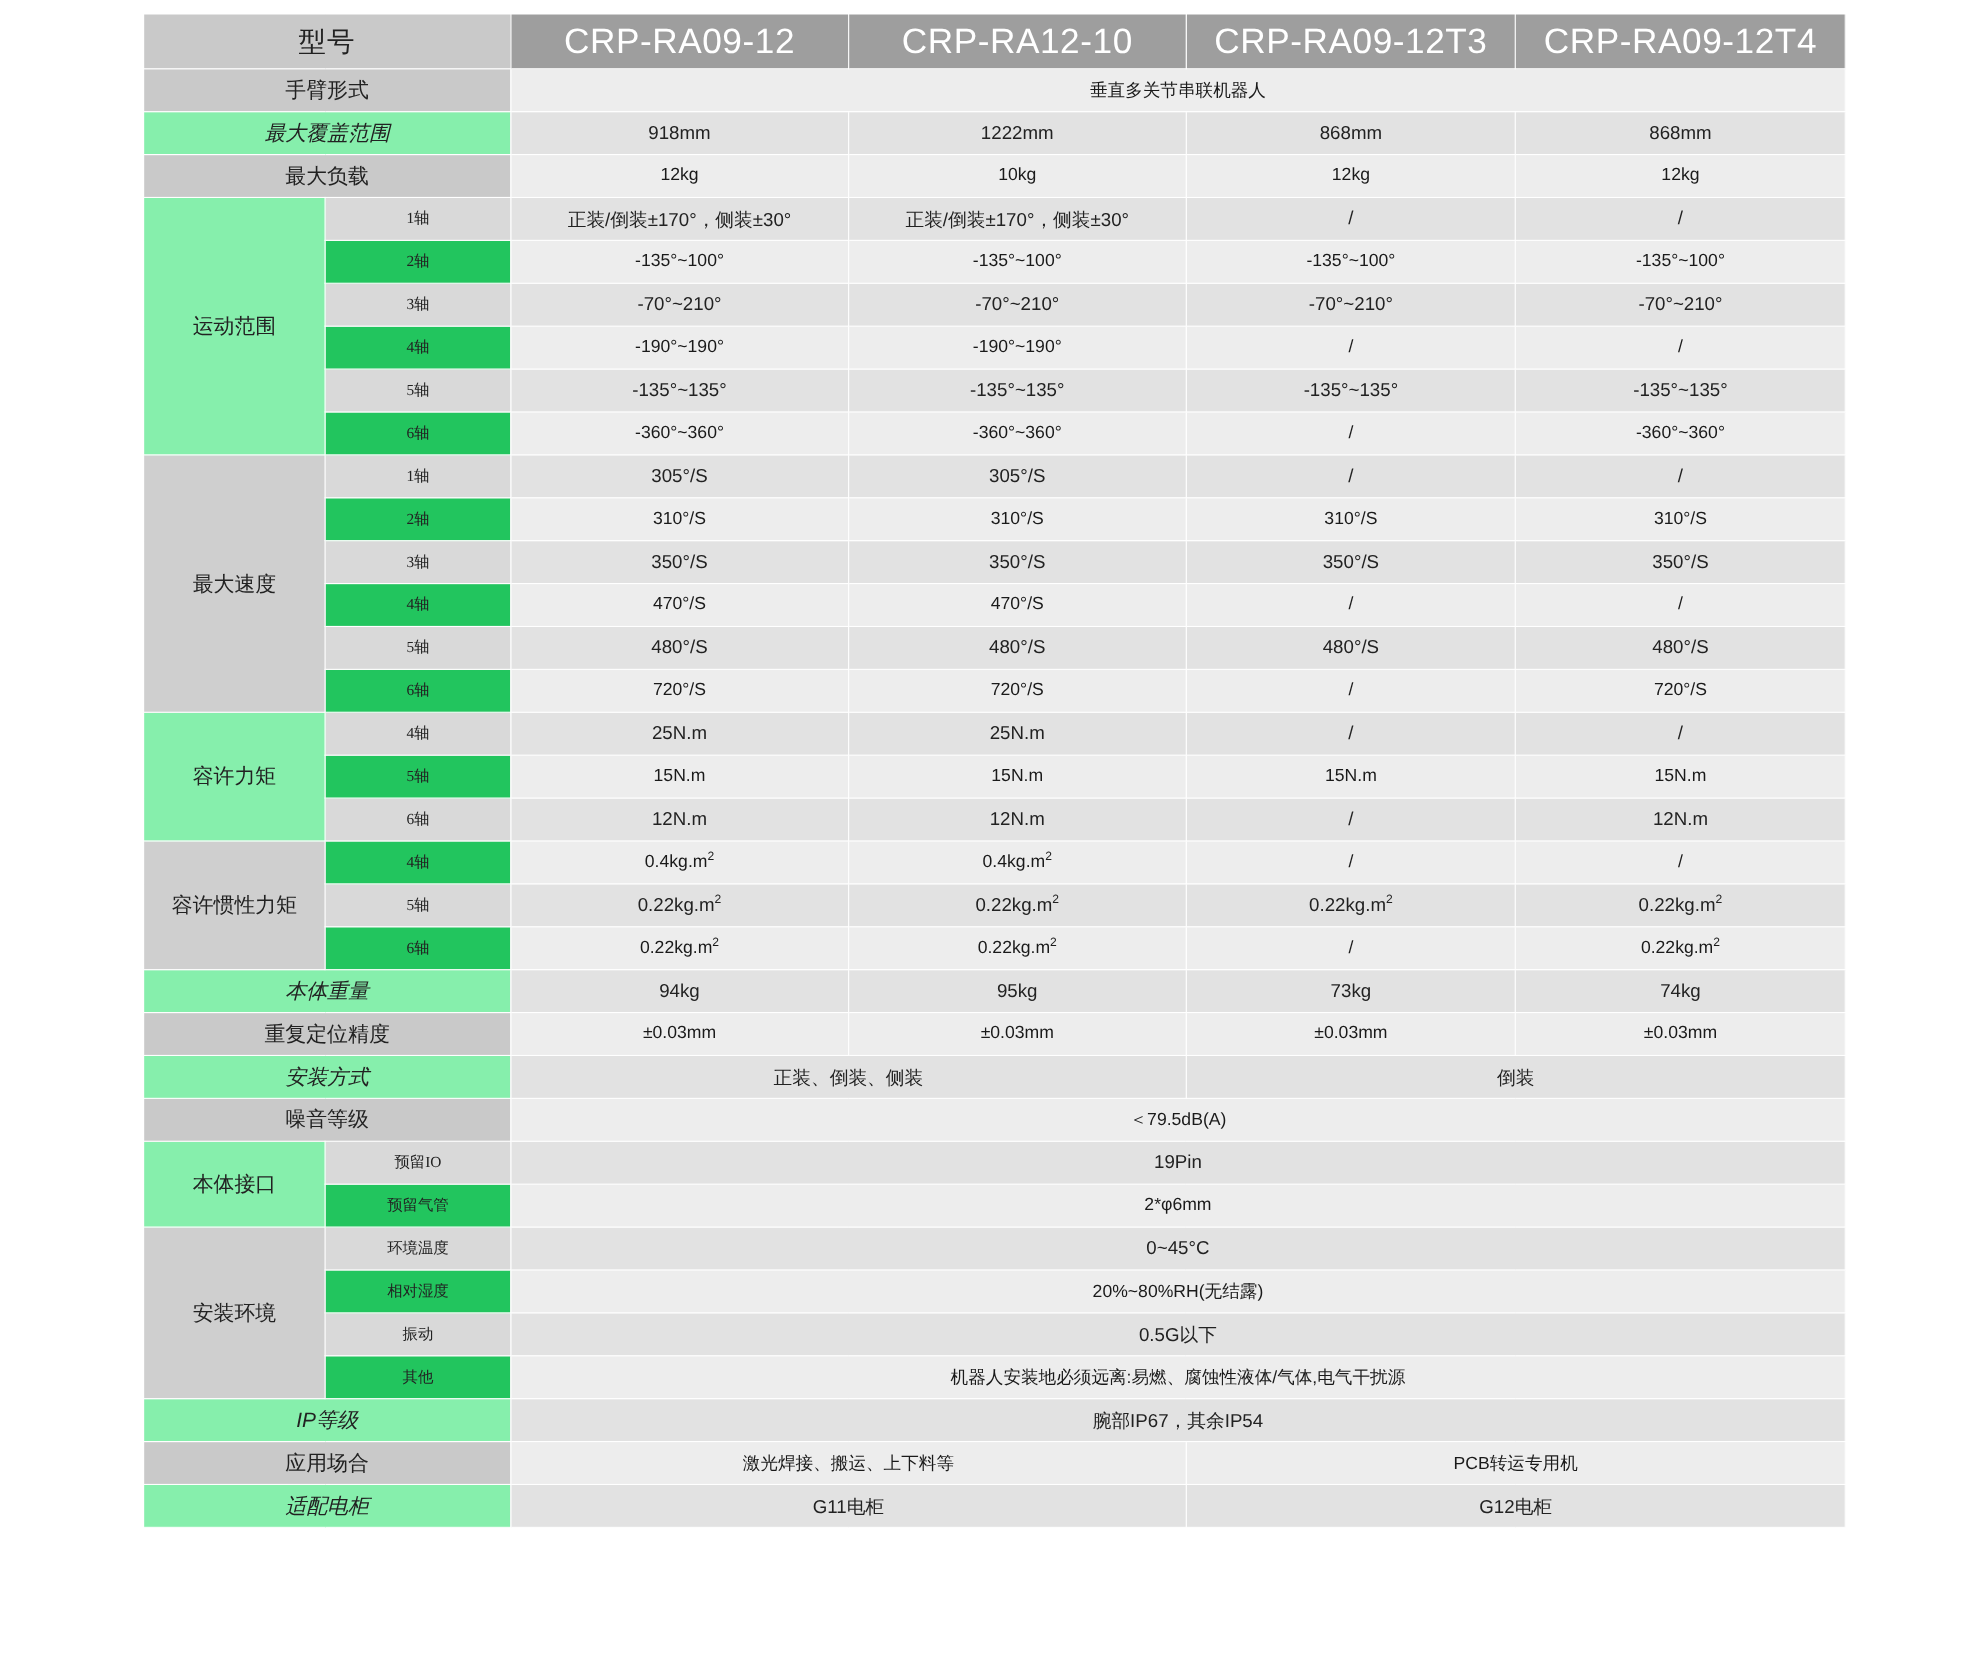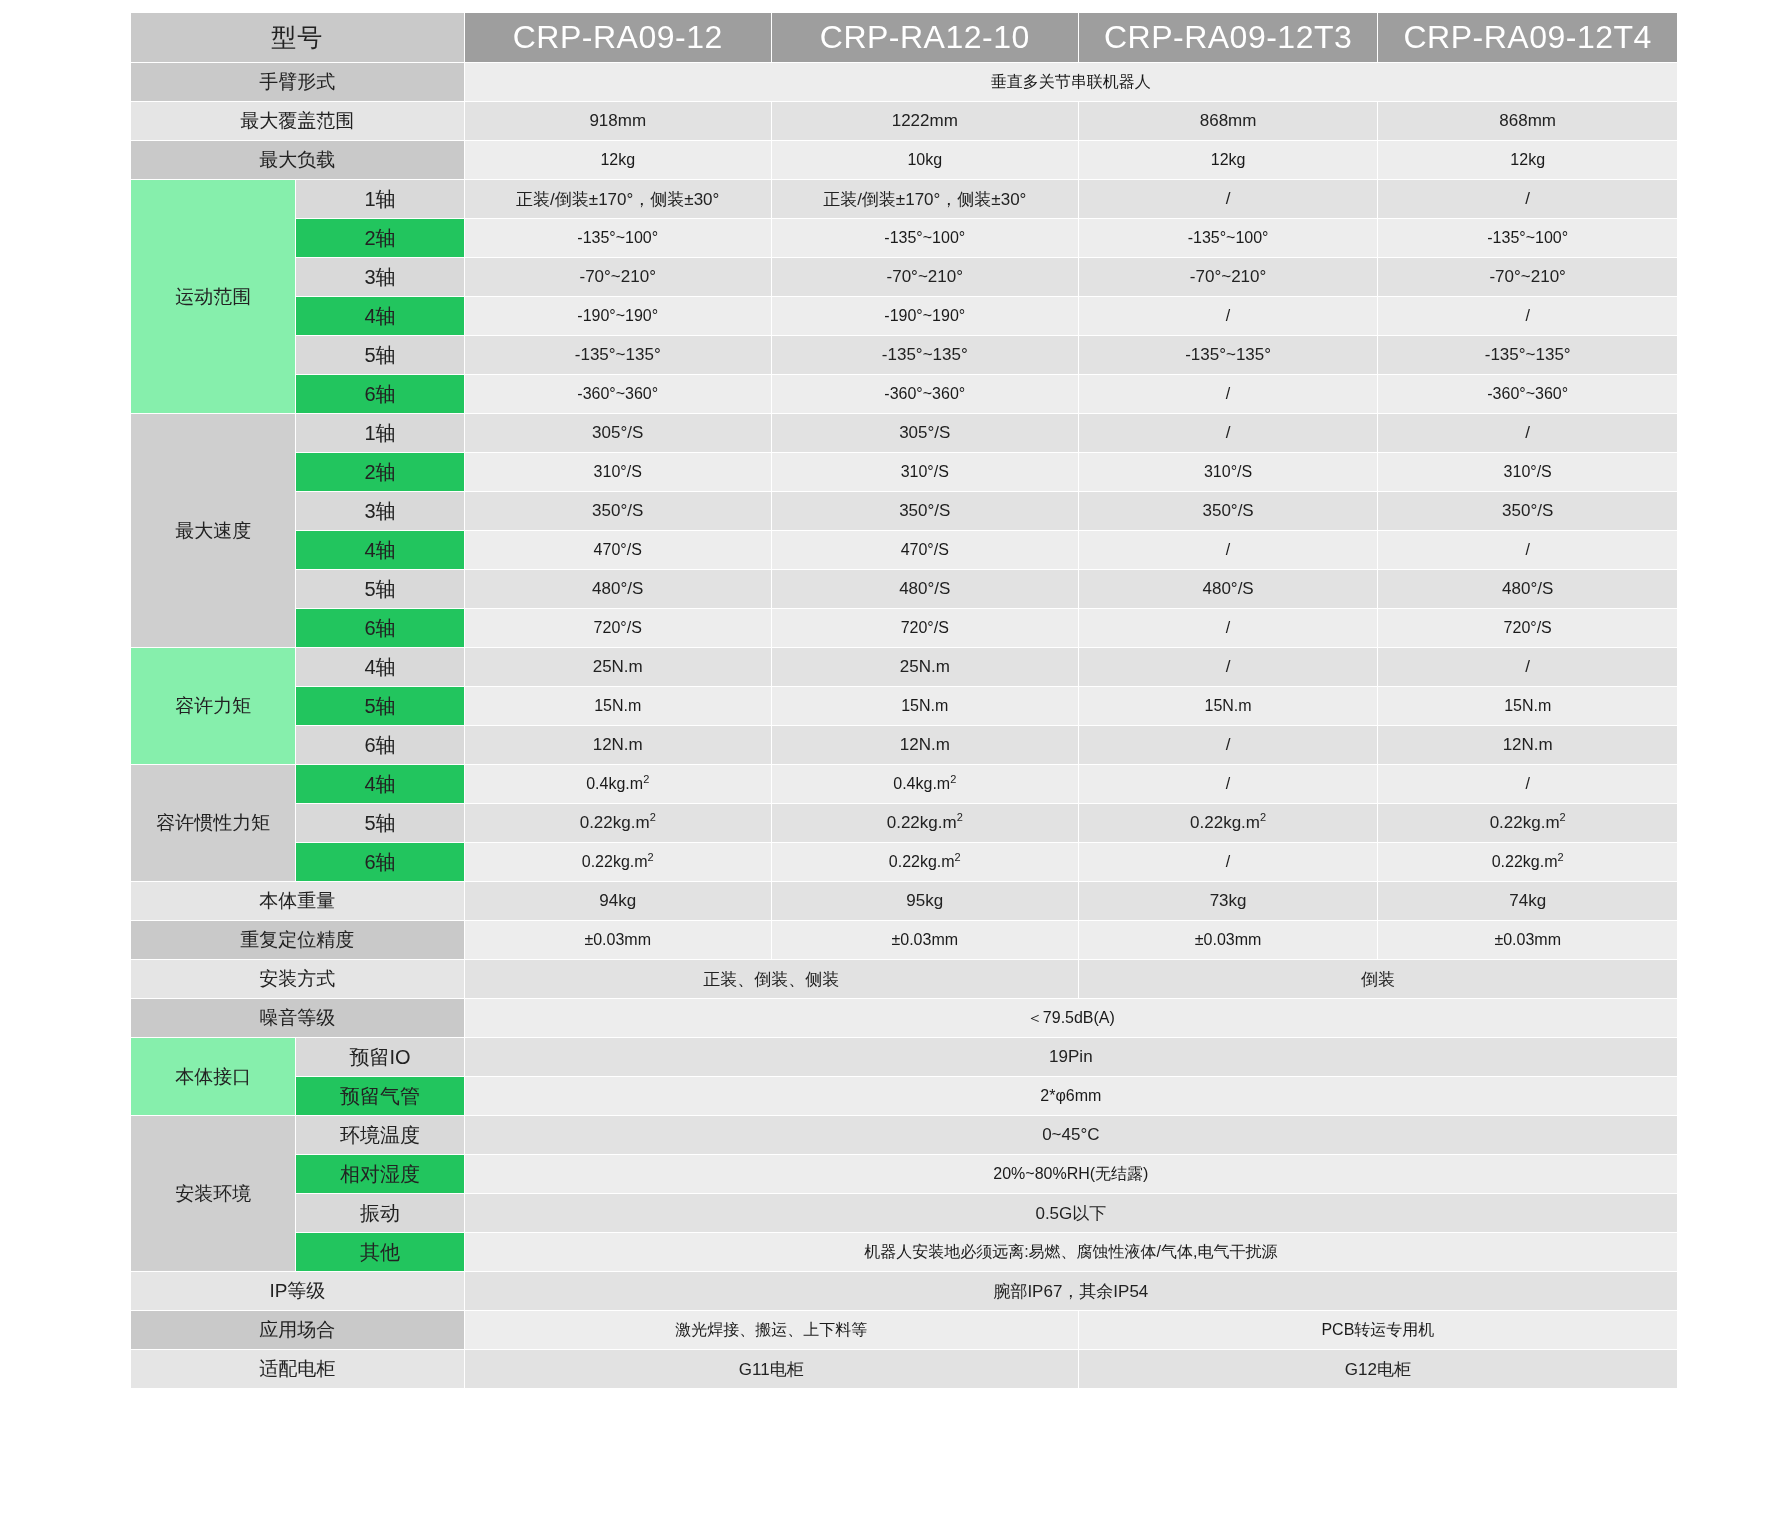--- a/index.html
+++ b/index.html
@@ -58,38 +58,40 @@
 
   
   .lbl {
     background: #c9c9c9;
     font-size: 19px;
     font-weight: bold;
     color: #222;
     height: 38px;
   }
   .lbl-alt {
-    background: #e5e5e5;
+    background: #86efac;
+    font-style: italic;
   }
   
   .grp {
     background: #86efac;
     font-size: 19px;
     font-weight: bold;
     color: #222;
   }
   .grp-alt {
     background: #cfcfcf;
   }
   
   .sub {
     background: #d9d9d9;
-    font-size: 20px;
+    font-size: 14px;
     color: #222;
     height: 38px;
+    font-family: Liberation Serif, serif;
   }
   .sub-alt {
     background: #22c55e;
   }
   
   .val {
     background: #e2e2e2;
     font-size: 17px;
     color: #222;
     height: 38px;

